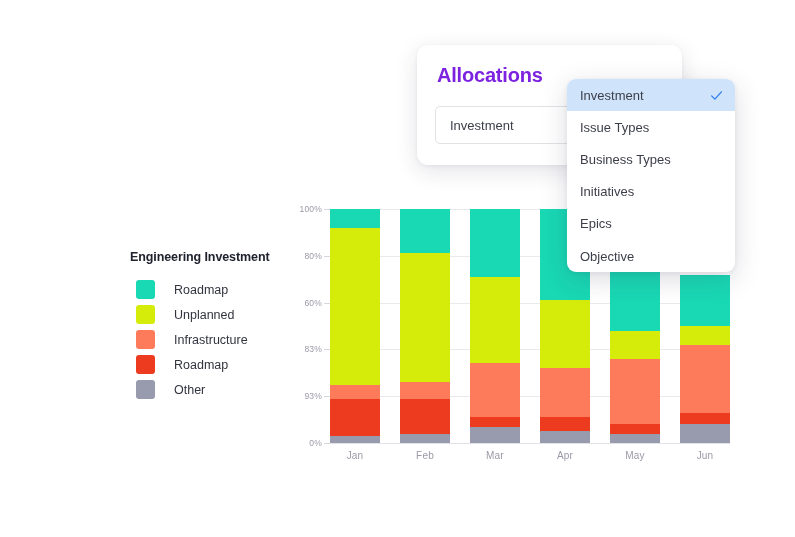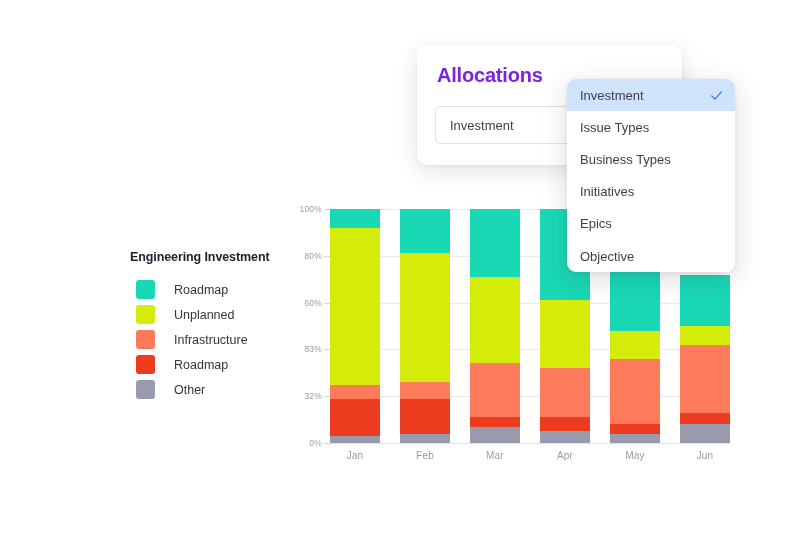--- a/index.html
+++ b/index.html
@@ -208,21 +208,21 @@
 </head>
 <body>
 
 <div id="chart-area">
 
   <div id="y-axis">
     <div class="tick-label" style="top:-5px;">100%</div>
     <div class="tick-label" style="top:41.8px;">80%</div>
     <div class="tick-label" style="top:88.6px;">60%</div>
     <div class="tick-label" style="top:135.4px;">83%</div>
-    <div class="tick-label" style="top:182.2px;">32%</div>
+    <div class="tick-label" style="top:182.2px;">93%</div>
     <div class="tick-label" style="top:229px;">0%</div>
 
     <div class="tick-dash" style="top:0px;"></div>
     <div class="tick-dash" style="top:46.8px;"></div>
     <div class="tick-dash" style="top:93.6px;"></div>
     <div class="tick-dash" style="top:140.4px;"></div>
     <div class="tick-dash" style="top:187.2px;"></div>
     <div class="tick-dash" style="top:234px;"></div>
   </div>
 

